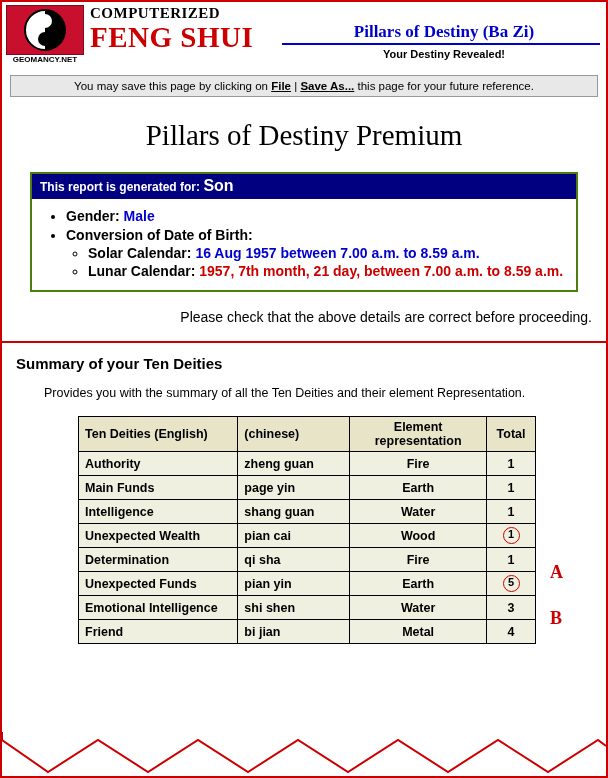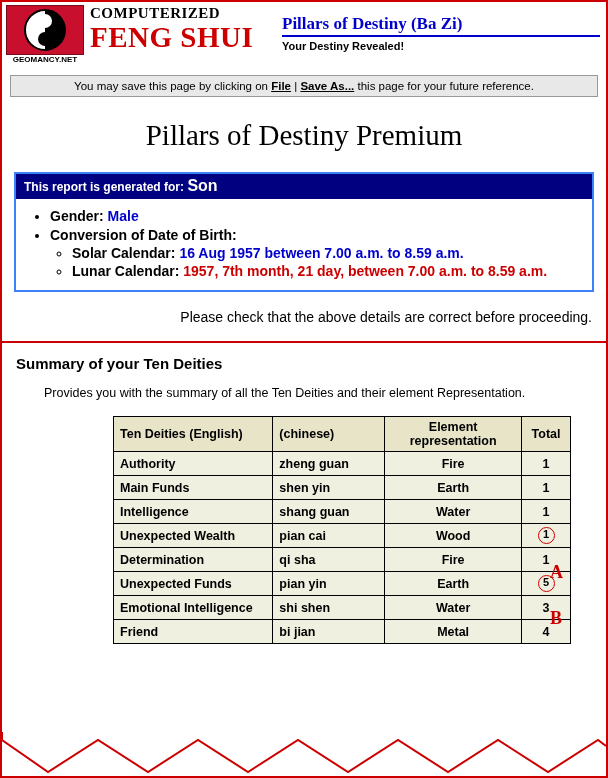--- a/index.html
+++ b/index.html
@@ -100,22 +100,23 @@
   .title-line2 {
     font-family: "Liberation Serif", serif;
     font-size: 29px;
     font-weight: bold;
     color: #cc0000;
     line-height: 30px;
     letter-spacing: 0.5px;
   }
   .subtitle-block {
     flex: 1 1 auto;
-    padding-top: 12px;
+    padding-top: 20px;
     padding-left: 6px;
+    text-align: center;
   }
   .subtitle-main {
     font-family: "Liberation Serif", serif;
     font-size: 17px;
     font-weight: bold;
     color: #0000cc;
     line-height: 20px;
   }
   .subtitle-rule {
     height: 2px;
@@ -157,22 +158,22 @@
   .page-title {
     text-align: center;
     font-family: "Liberation Serif", serif;
     font-size: 29px;
     margin: 22px 0 20px 0;
     color: #000;
   }
 
   
   .report-box {
-    margin: 0 12px;
-    border: 2px solid #3b82f6;
+    margin: 0 28px;
+    border: 2px solid #4d7c0f;
     box-sizing: border-box;
   }
   .report-head {
     background: #000080;
     color: #ffffff;
     padding: 3px 8px 4px 8px;
     font-size: 12px;
     font-weight: bold;
   }
   .report-head .name {
@@ -225,21 +226,21 @@
   }
   .summary-desc {
     font-size: 12.5px;
     margin: 14px 0 0 42px;
   }
 
   
   .table-wrap {
     margin: 16px 8px 0 0;
     position: relative;
-    padding-left: 111px;
+    padding-left: 76px;
   }
   table.deities {
     border-collapse: collapse;
     background: #f0f0e0;
     font-size: 12.5px;
     width: 458px;
   }
   table.deities td {
     border: 1px solid #000000;
     padding: 3px 6px;
@@ -358,21 +359,21 @@
             <td class="c-total">Total</td>
           </tr>
           <tr>
             <td class="c-name">Authority</td>
             <td class="c-chinese">zheng guan</td>
             <td class="c-element">Fire</td>
             <td class="c-total">1</td>
           </tr>
           <tr>
             <td class="c-name">Main Funds</td>
-            <td class="c-chinese">shen yin</td>
+            <td class="c-chinese">page yin</td>
             <td class="c-element">Earth</td>
             <td class="c-total">1</td>
           </tr>
           <tr>
             <td class="c-name">Intelligence</td>
             <td class="c-chinese">shang guan</td>
             <td class="c-element">Water</td>
             <td class="c-total">1</td>
           </tr>
           <tr>

